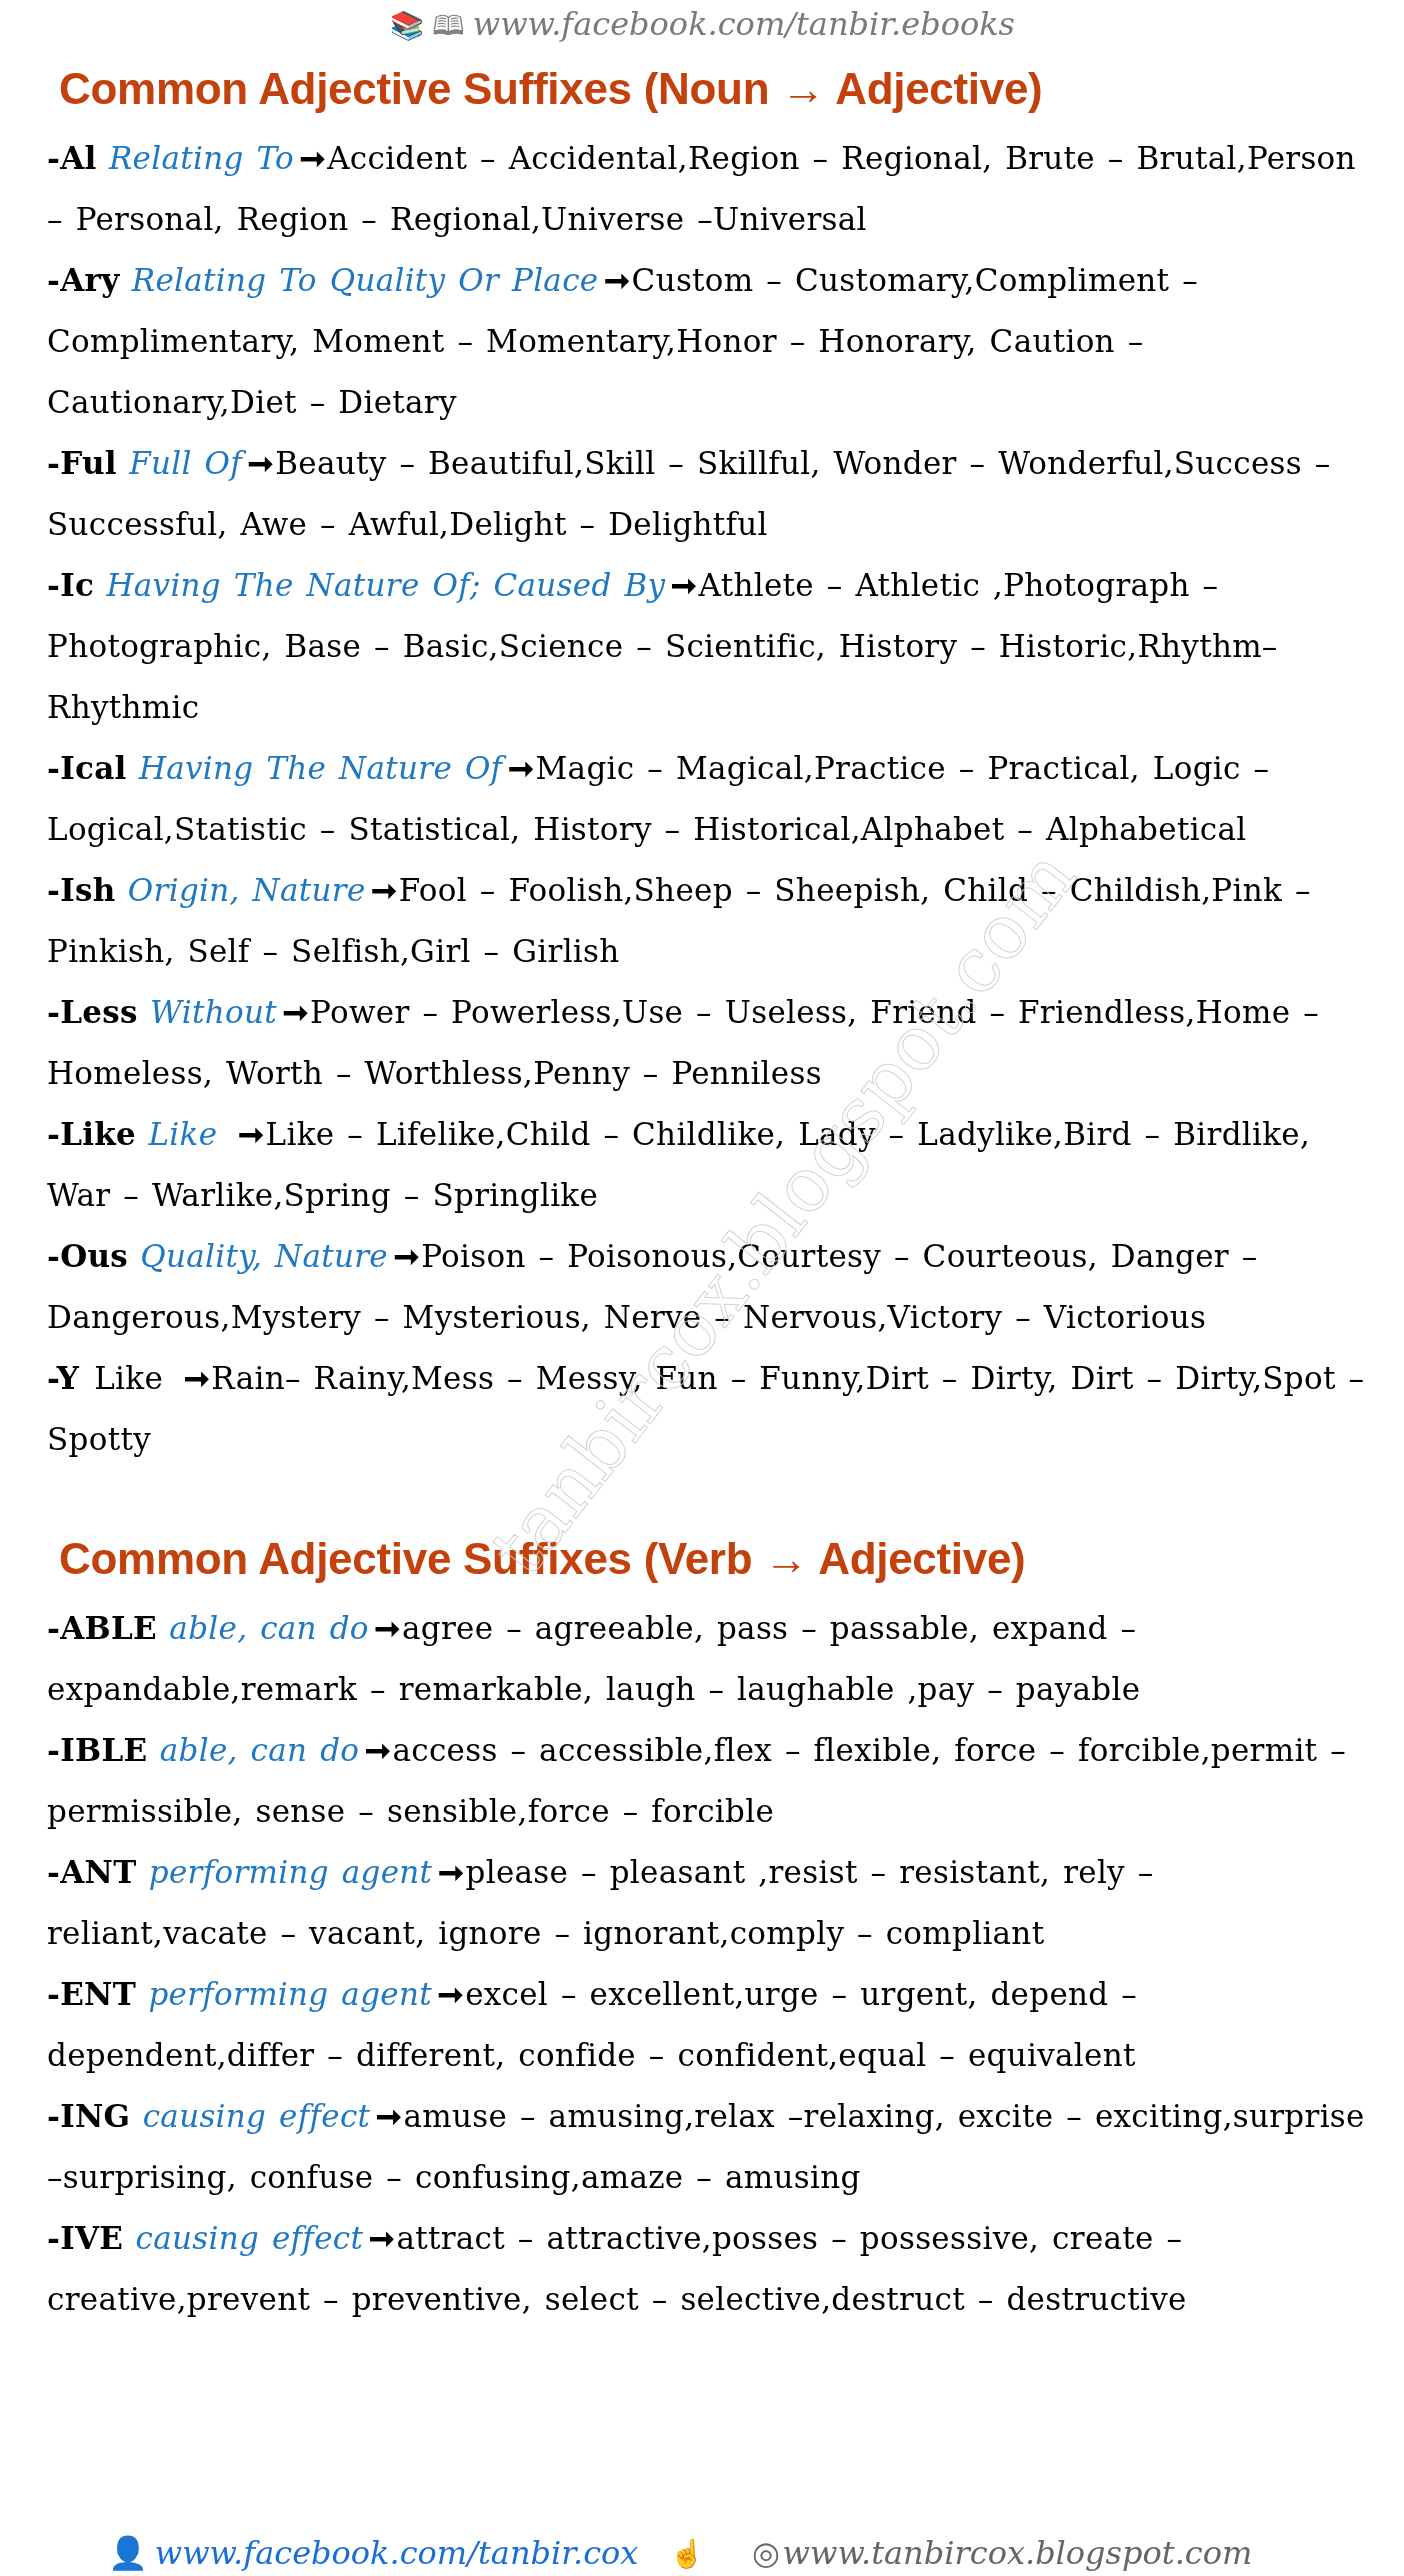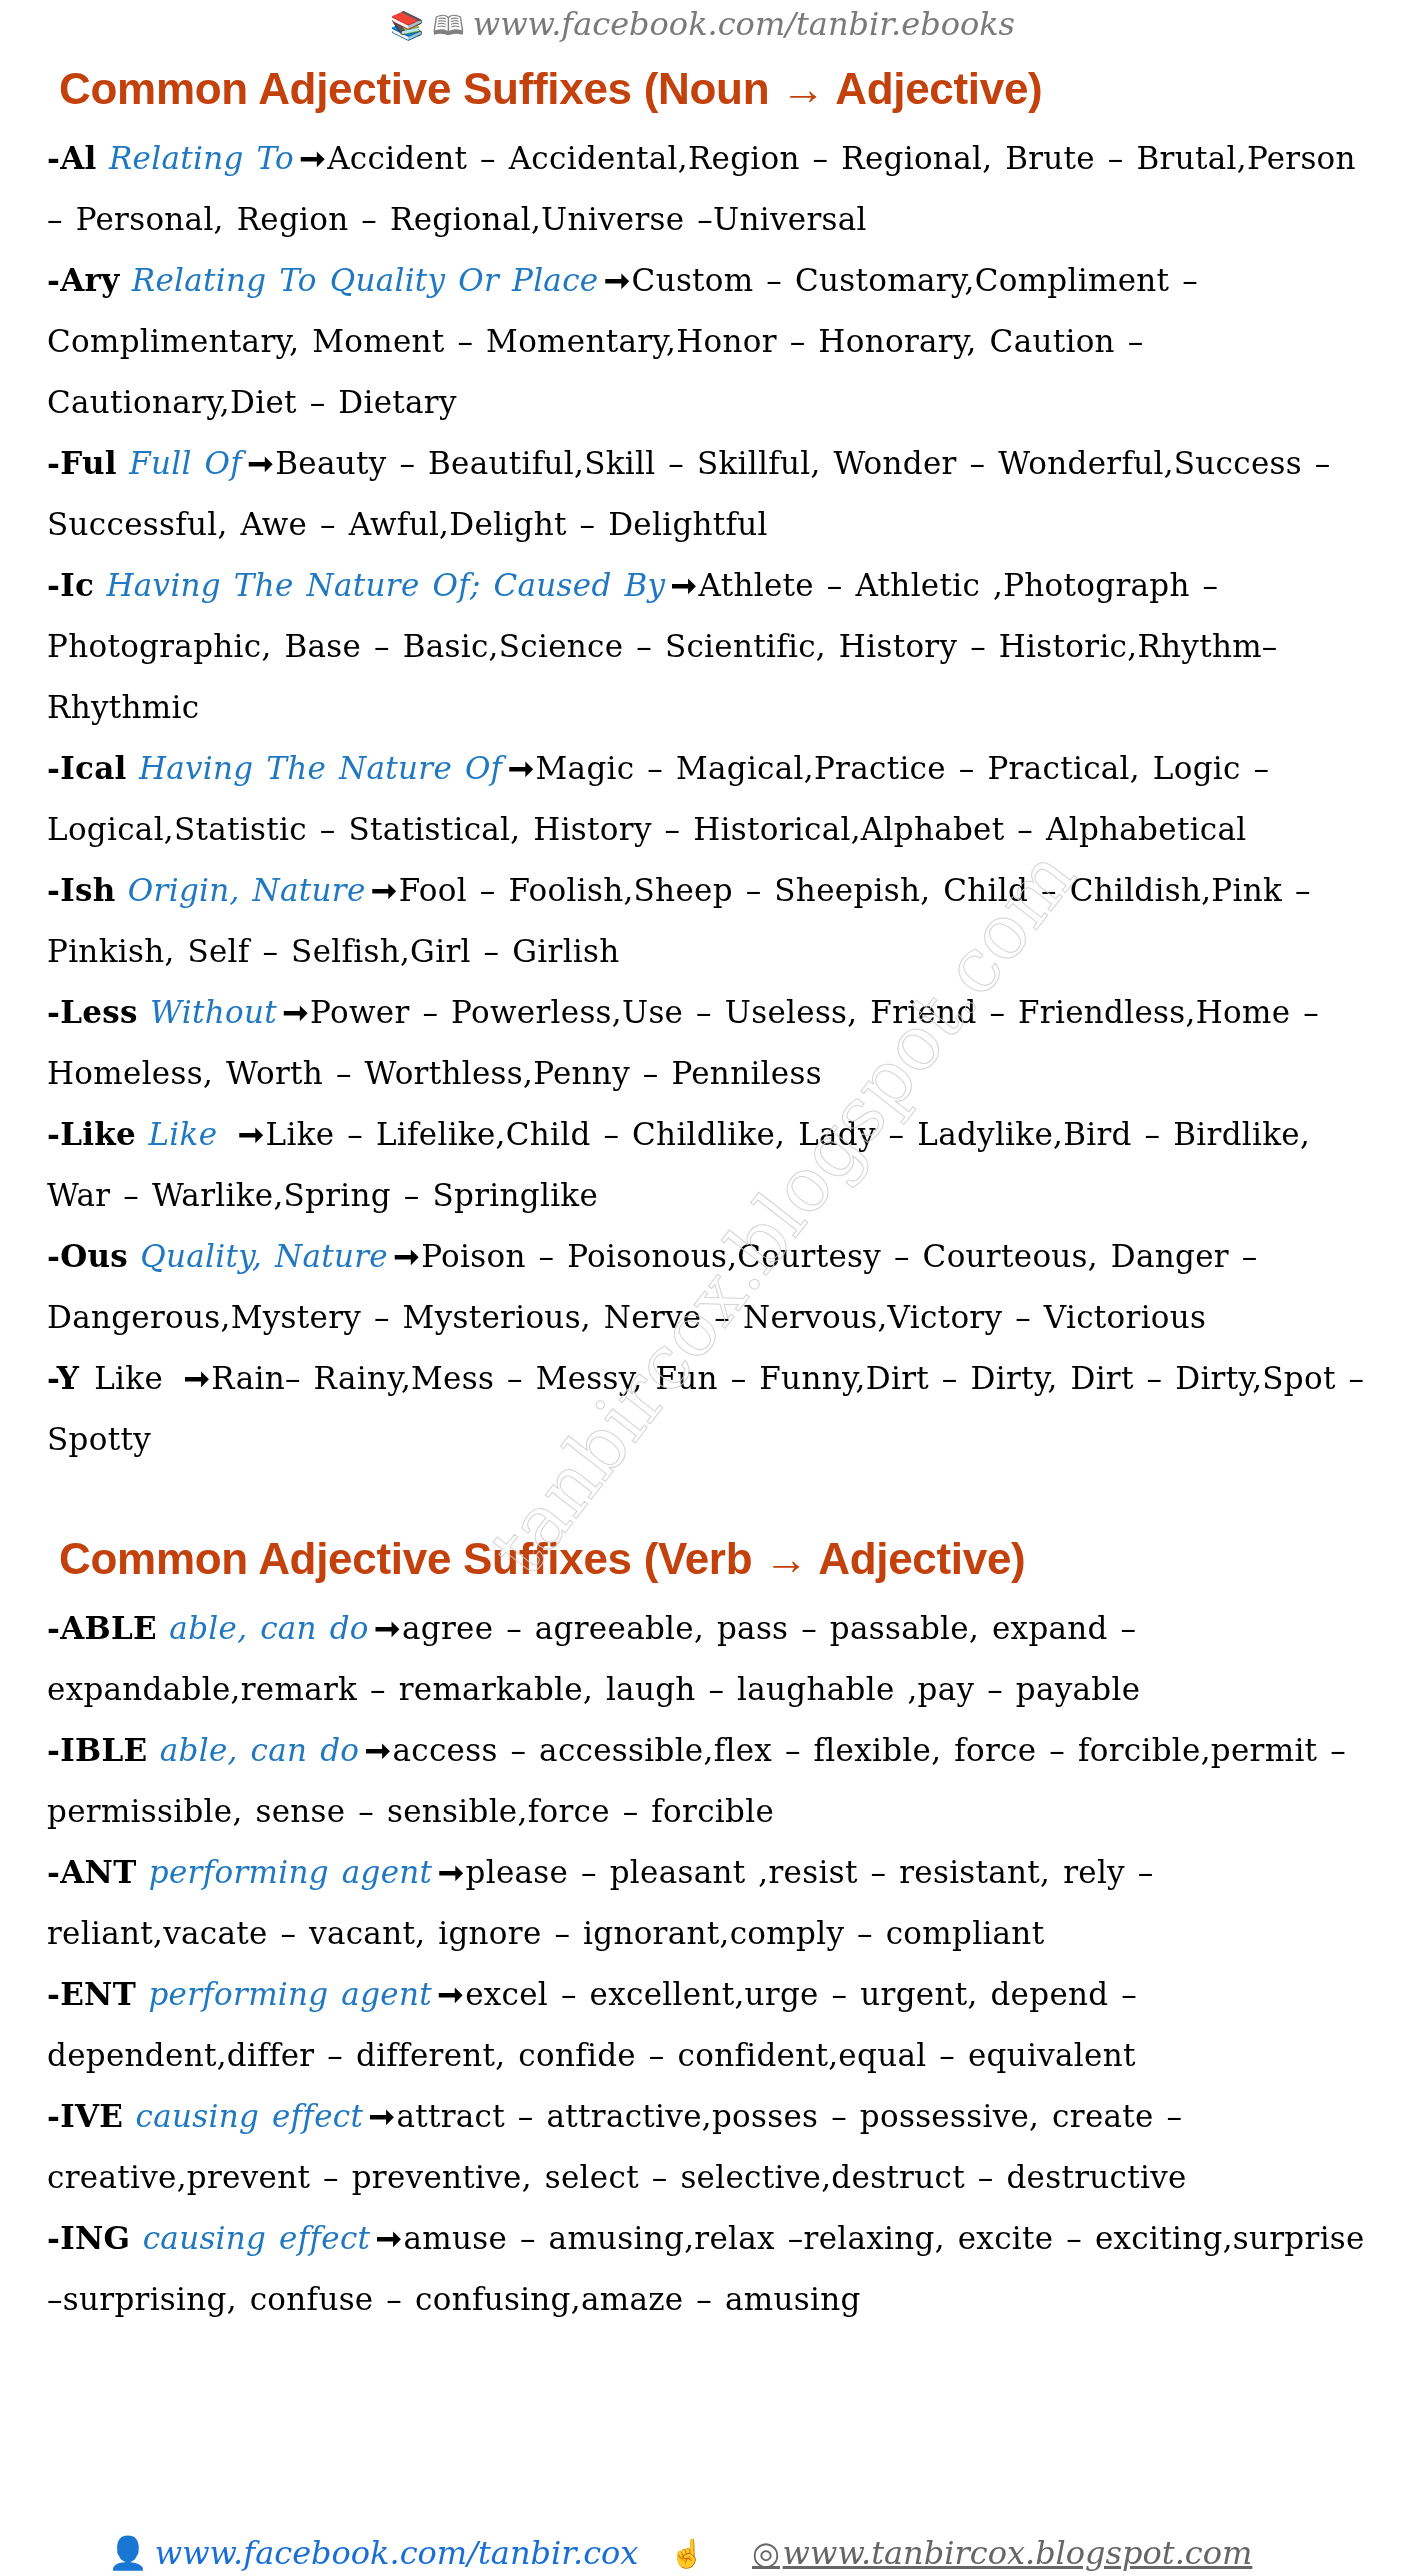--- a/index.html
+++ b/index.html
@@ -30,21 +30,21 @@
     transform: rotate(-52deg); transform-origin: left top; white-space: nowrap;
     pointer-events: none; opacity: 0.9; top: 1537px; left: 473px;
   }
   .footer {
     position: absolute; top: 2533px; left: 0; width: 1405px; height: 41px;
     font-family: "DejaVu Serif", serif; font-style: italic; font-size: 32px; line-height: 41px;
   }
   .footer .fb { position: absolute; left: 108px; color: #1a6fd6; text-align: right; }
   .footer .fb .ico { font-style: normal; color: #1a6fd6; margin-right: 6.9px; }
   .footer .hand { position: absolute; left: 670px; font-style: normal; color: #666; font-size: 27.4px; }
-  .footer .blog { position: absolute; left: 752px; color: #666; text-decoration: underline; }
+  .footer .blog { position: absolute; left: 752px; color: #666; }
   .footer .blog .ico { font-style: normal; margin-right: 2.7px; }
 </style>
 </head>
 <body>
 
 <div class="page">
 
   <div class="header-link">
     <span class="ico">📚</span><span class="ico">🕮</span><span>www.facebook.com/tanbir.ebooks</span>
   </div>
@@ -79,23 +79,23 @@
     <h2 class="section-title">Common Adjective Suffixes (Verb → Adjective)</h2>
 
     <div class="entry"><span class="suffix">-ABLE</span><span class="meaning">able, can do</span><span class="arrow">➞</span><span>agree – agreeable, pass – passable,  expand – expandable,remark – remarkable,  laugh – laughable ,pay – payable</span></div>
 
     <div class="entry"><span class="suffix">-IBLE</span><span class="meaning">able, can do</span><span class="arrow">➞</span><span>access – accessible,flex – flexible,  force – forcible,permit – permissible,  sense – sensible,force – forcible</span></div>
 
     <div class="entry"><span class="suffix">-ANT</span><span class="meaning">performing agent</span><span class="arrow">➞</span><span>please – pleasant ,resist – resistant,  rely – reliant,vacate – vacant,  ignore – ignorant,comply – compliant</span></div>
 
     <div class="entry"><span class="suffix">-ENT</span><span class="meaning">performing agent</span><span class="arrow">➞</span><span>excel – excellent,urge – urgent,  depend – dependent,differ – different,  confide – confident,equal – equivalent</span></div>
 
+    <div class="entry"><span class="suffix">-ING</span><span class="meaning">causing effect</span><span class="arrow">➞</span><span>amuse – amusing,relax –relaxing,  excite – exciting,surprise –surprising,  confuse – confusing,amaze – amusing</span></div>
+
     <div class="entry"><span class="suffix">-IVE</span><span class="meaning">causing effect</span><span class="arrow">➞</span><span>attract – attractive,posses – possessive,  create – creative,prevent – preventive,  select – selective,destruct – destructive</span></div>
-
-    <div class="entry"><span class="suffix">-ING</span><span class="meaning">causing effect</span><span class="arrow">➞</span><span>amuse – amusing,relax –relaxing,  excite – exciting,surprise –surprising,  confuse – confusing,amaze – amusing</span></div>
 
   </div>
 
   <div class="watermark">tanbircox.blogspot.com</div>
 
   <div class="footer">
     <span class="fb"><span class="ico">👤</span><span>www.facebook.com/tanbir.cox</span></span>
     <span class="hand">☝</span>
     <span class="blog"><span class="ico">◎</span><span>www.tanbircox.blogspot.com</span></span>
   </div>

